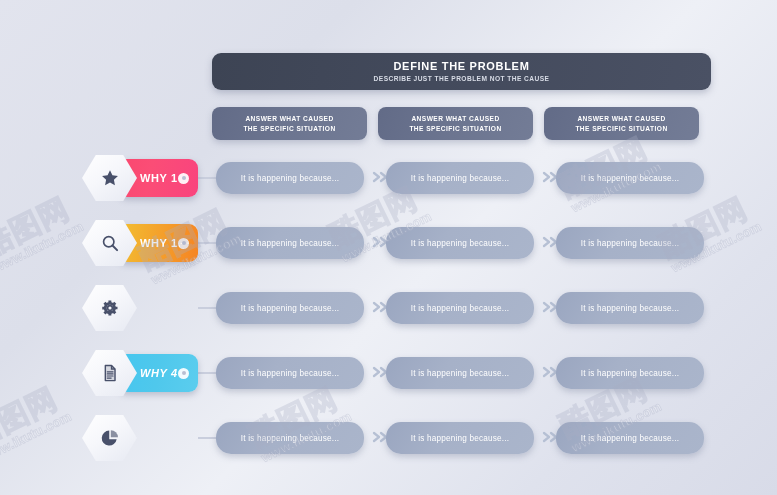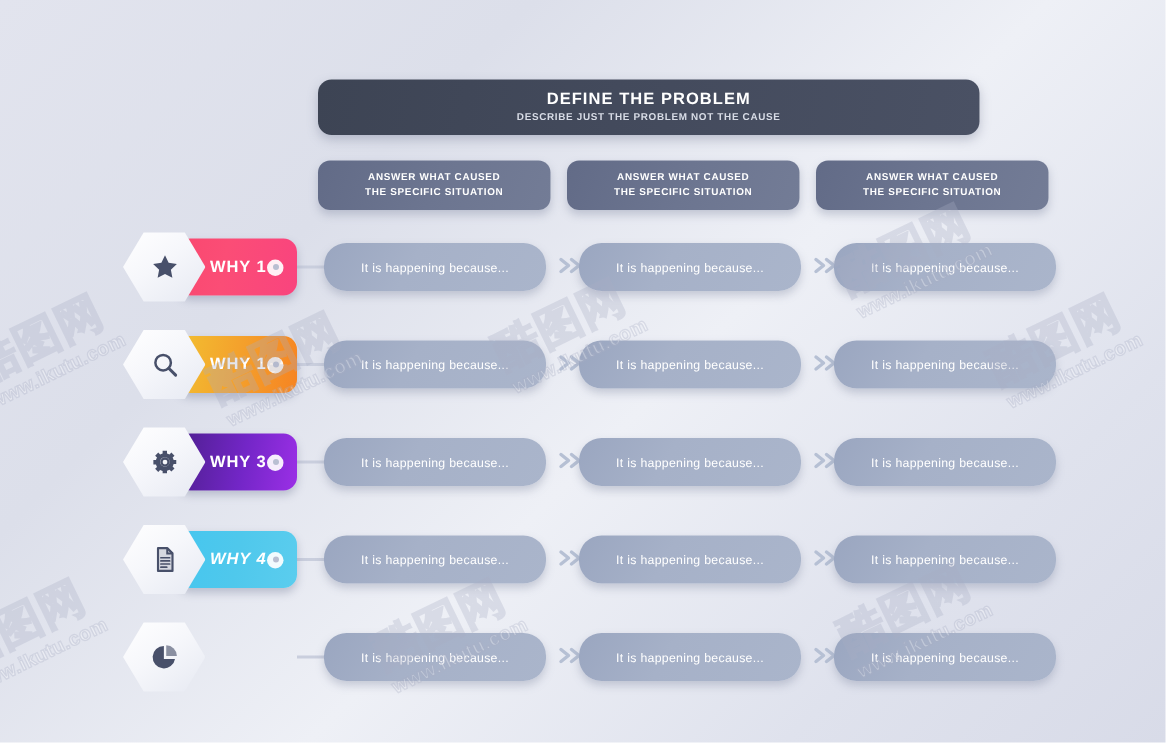--- a/index.html
+++ b/index.html
@@ -59,21 +59,21 @@
   .wm-d { left: 560px;  top: 150px; }
   .wm-e { left: 660px;  top: 210px; }
   .wm-f { left: 560px;  top: 390px; }
   .wm-g { left: -30px;  top: 400px; }
   .wm-h { left: 250px;  top: 400px; }
 
   
   .define-bar {
     position: absolute;
     left: 212px; top: 53px;
-    width: 441px; height: 37px;
+    width: 499px; height: 37px;
     border-radius: 9px;
     background: linear-gradient(100deg, #3d4454 0%, #434a5c 45%, #4a5164 100%);
     box-shadow: 0 3px 7px rgba(110,118,145,.38);
     display: flex;
     flex-direction: column;
     align-items: center;
     justify-content: center;
     z-index: 10;
   }
   .define-title {
@@ -343,24 +343,20 @@
   <div class="row row-2">
     <div class="hex">
       <span>
         <svg width="20" height="20" viewBox="0 0 24 24">
           <path fill="#48506a" d="M12 8.2a3.8 3.8 0 100 7.6 3.8 3.8 0 000-7.6zm0 5.7a1.9 1.9 0 110-3.8 1.9 1.9 0 010 3.8z"></path>
           <path fill="#48506a" d="M20.3 13.6l-.1-1.6.1-1.6-2.1-.5-.6-1.4 1.1-1.8-2.3-2.3-1.8 1.1-1.4-.6-.5-2.1h-3.2l-.5 2.1-1.4.6-1.8-1.1-2.3 2.3 1.1 1.8-.6 1.4-2.1.5v3.2l2.1.5.6 1.4-1.1 1.8 2.3 2.3 1.8-1.1 1.4.6.5 2.1h3.2l.5-2.1 1.4-.6 1.8 1.1 2.3-2.3-1.1-1.8.6-1.4z" opacity=".0"></path>
           <path fill="#48506a" d="M12 3.1l1.1 2.2 2.4-.5.5 2.4 2.2 1.1-1.3 2.1 1.3 2.1-2.2 1.1-.5 2.4-2.4-.5L12 17.7l-1.1-2.2-2.4.5-.5-2.4-2.2-1.1 1.3-2.1-1.3-2.1 2.2-1.1.5-2.4 2.4.5z" opacity=".0"></path>
           <path fill="#48506a" d="M21 10.4h-2.1a7 7 0 00-.8-2l1.5-1.5-2.5-2.5-1.5 1.5a7 7 0 00-2-.8V3h-3.5v2.1a7 7 0 00-2 .8L6.6 4.4 4.1 6.9l1.5 1.5a7 7 0 00-.8 2H2.7v3.5h2.1a7 7 0 00.8 2l-1.5 1.5 2.5 2.5 1.5-1.5a7 7 0 002 .8V21h3.5v-2.1a7 7 0 002-.8l1.5 1.5 2.5-2.5-1.5-1.5a7 7 0 00.8-2H21zM11.9 15.7a3.8 3.8 0 113.8-3.8 3.8 3.8 0 01-3.8 3.8z"></path>
         </svg>
       </span>
-    </div>
-    <div class="why-pill grad-2">
-      <span class="why-label">WHY 3</span>
-      <span class="why-dot"></span>
     </div>
     <div class="connector"></div>
     <div class="cpill cpill-0">
       <span>It is happening because...</span>
     </div>
     <div class="chev chev-0">
       <svg width="26" height="14" viewBox="0 0 26 14">
         <g fill="none" stroke="#b6c0d4" stroke-width="2.3" stroke-linecap="round" stroke-linejoin="round">
           <polyline points="2,3 7,7 2,11"></polyline>
             <polyline points="9,3 14,7 9,11"></polyline>

